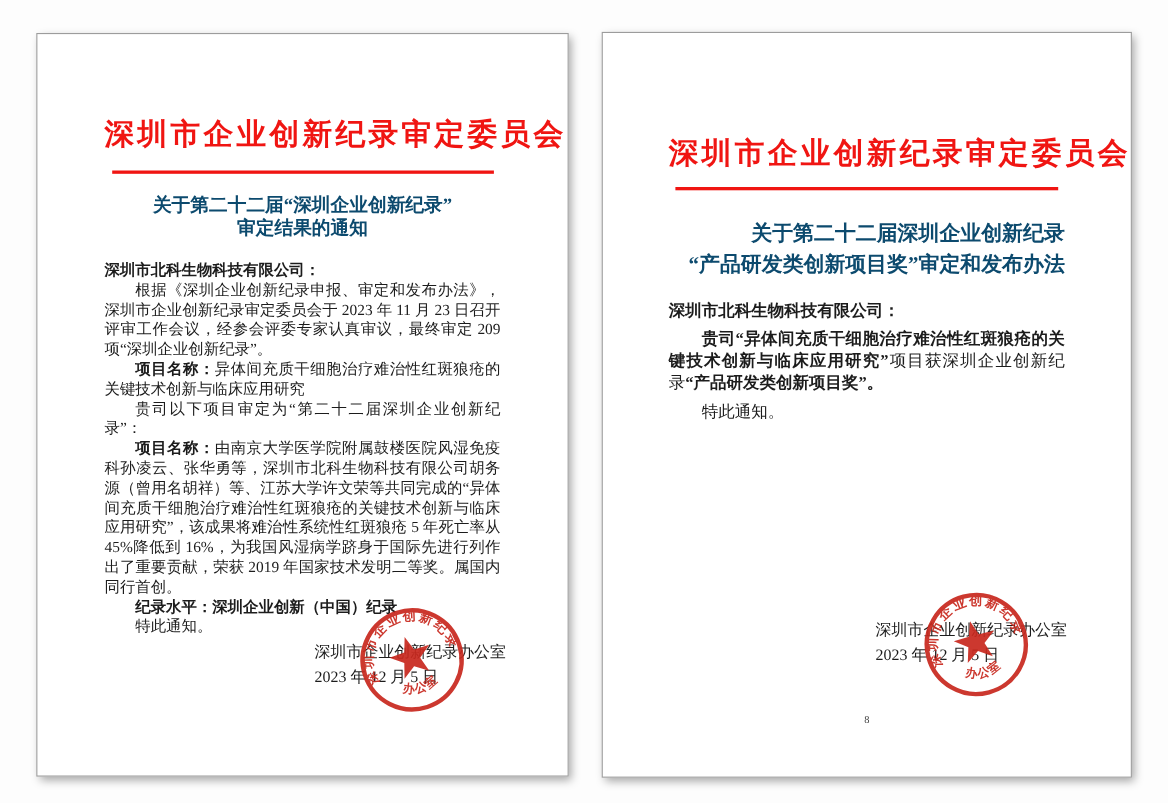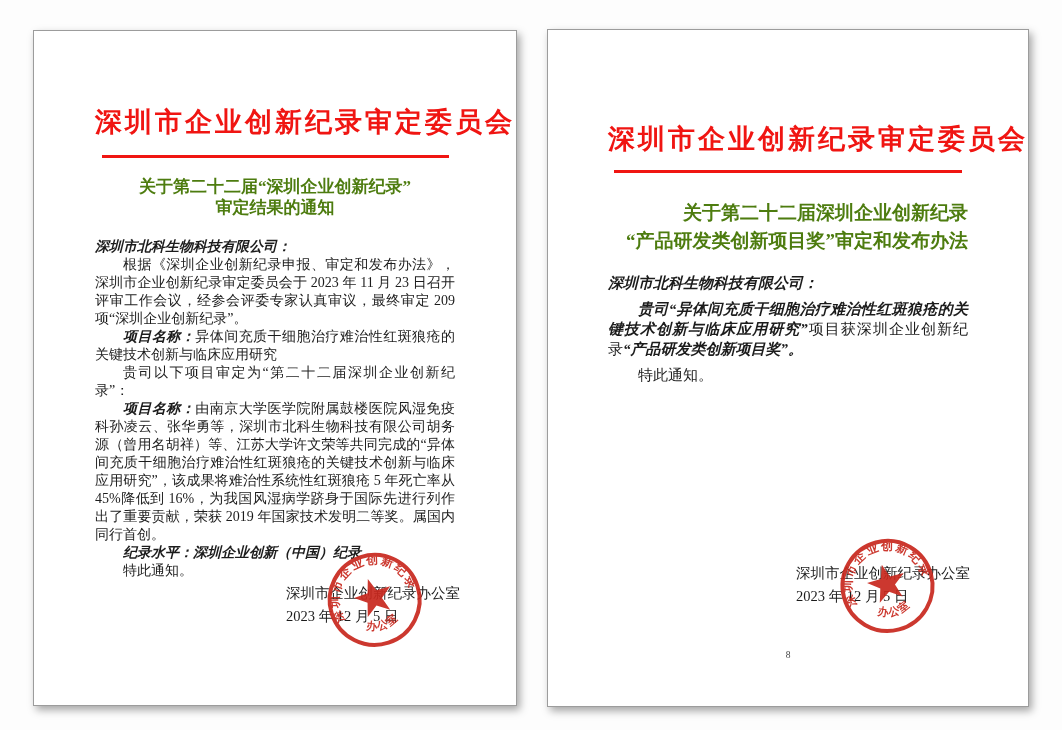--- a/index.html
+++ b/index.html
@@ -20,30 +20,30 @@
   .org-title{
     font-size:27px;line-height:30px;font-weight:bold;
     letter-spacing:3px;text-align:center;color:#f01512;
     white-space:nowrap;
   }
   .page-left .org-title{margin-top:76px;}
   .page-right .org-title{margin-top:94px;}
   .red-rule{height:3px;background:#f01512;border:none;}
   .page-left .red-rule{margin:18px auto 0;width:347px;}
   .page-right .red-rule{margin:16px auto 0;width:348px;}
-  .doc-heading{text-align:center;font-weight:bold;color:#4d7c0f;}
+  .doc-heading{text-align:center;font-weight:bold;color:#0c4a6e;}
   .page-left .doc-heading{margin-top:18px;font-size:17px;line-height:21px;}
   .page-right .doc-heading{margin-top:26px;font-size:19px;line-height:28px;text-align:right;}
   .body-text{text-align:justify;}
   .page-left .body-text{margin-top:20px;font-size:14px;line-height:18px;}
   .page-right .body-text{margin-top:18px;font-size:15px;line-height:20px;}
   .body-text p{margin:0;}
   .page-right .body-text p{margin-bottom:6px;}
   .indent{text-indent:2em;}
-  .bold{font-weight:bold;font-style:italic;}
+  .bold{font-weight:bold;}
   .sign-block{position:absolute;text-align:left;font-size:14.5px;line-height:18px;}
   .page-left .sign-block{top:553px;right:56px;}
   .page-right .sign-block{top:534px;right:58px;}
   .sign-date{margin-top:5px;}
   .seal{position:absolute;opacity:0.92;pointer-events:none;}
   .page-left .seal{left:270px;top:497px;transform:rotate(-18deg);}
   .page-right .seal{left:269px;top:484px;transform:rotate(-15deg);}
   .seal text{fill:#c8281e;font-weight:bold;font-family:"Liberation Serif","DejaVu Serif",serif;}
   .seal .seal-ring{font-size:12px;letter-spacing:2px;}
   .seal .seal-bottom{font-size:11px;letter-spacing:1px;}

